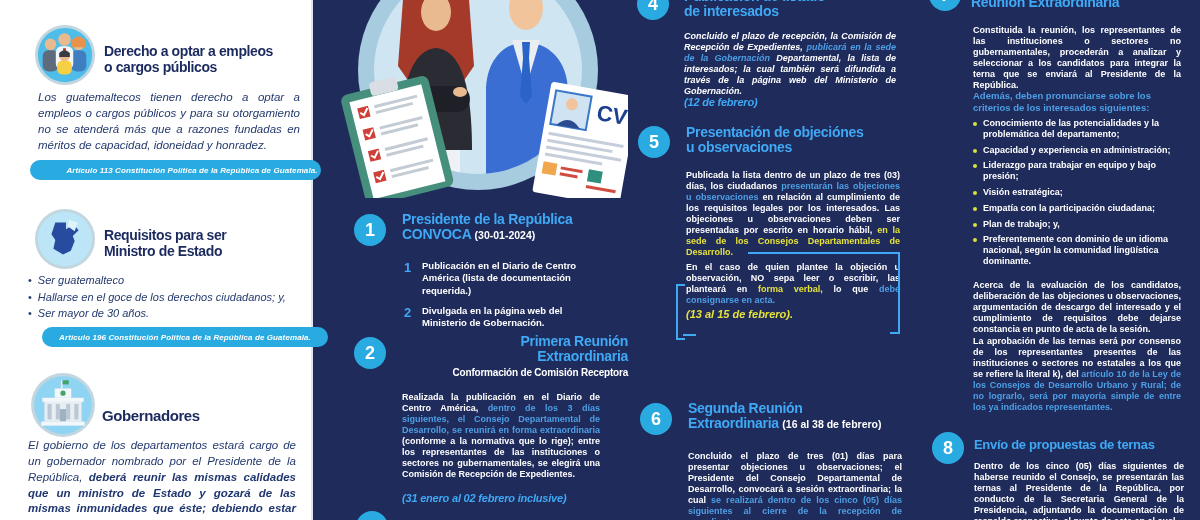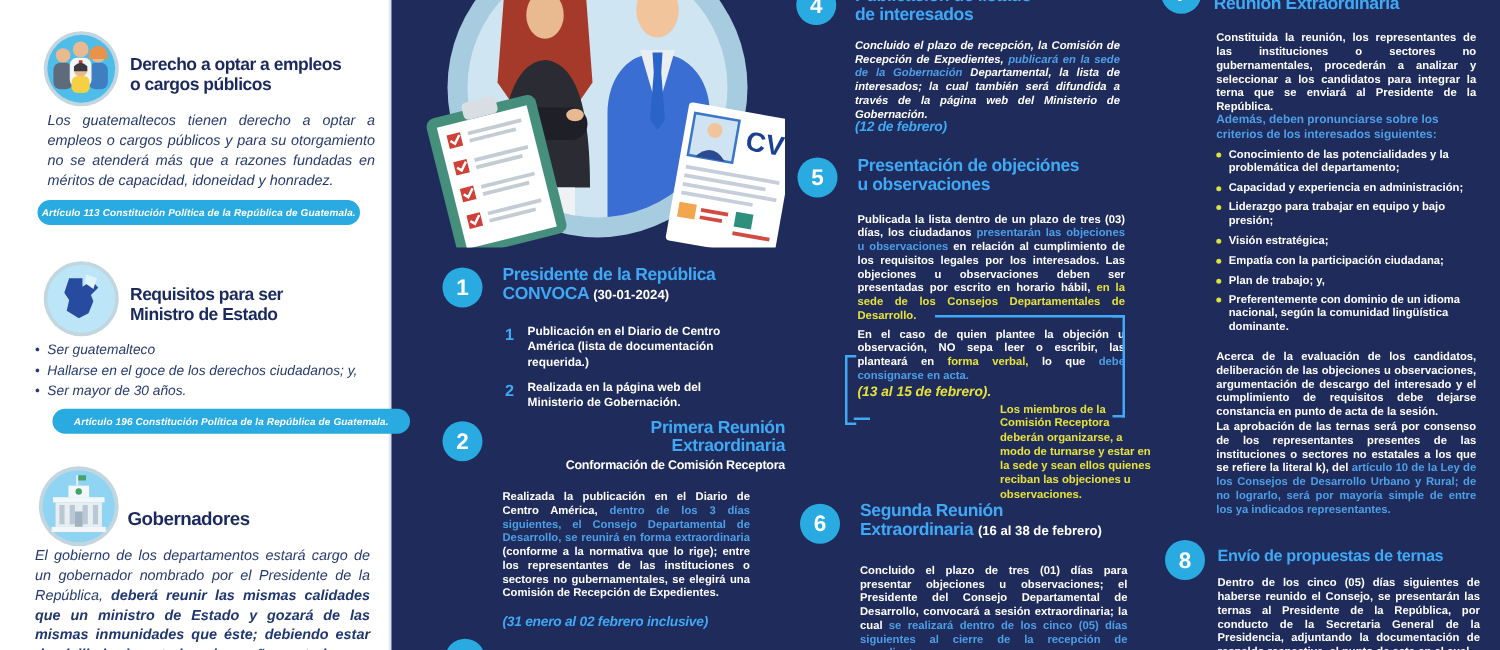--- a/index.html
+++ b/index.html
@@ -68,21 +68,21 @@
         <circle cx="31.5" cy="33" r="5.5" fill="#e9b98f"></circle>
           <path d="M26 30 q5.5 -6 11 0 l0 4 -11 0 z" fill="#3a3a42"></path>
           <rect x="24" y="38" width="15" height="14" rx="5" fill="#f5d043"></rect>
       </g>
     </svg>
     <div class="abs sb-title" style="left:104px;top:44px;width:206px;">
       <div>Derecho a optar a empleos</div>
       <div>o cargos públicos</div>
     </div>
     <div class="abs sb-body" style="left:38px;top:90px;width:262px;">Los guatemaltecos tienen derecho a optar a empleos o cargos públicos y para su otorgamiento no se atenderá más que a razones fundadas en méritos de capacidad, idoneidad y honradez.</div>
-    <div class="abs pill" style="left:30px;top:160px;width:258px;">Artículo 113 Constitución Política de la República de Guatemala.</div>
+    <div class="abs pill" style="left:30px;top:160px;width:258px;padding-left:33px;">Artículo 113 Constitución Política de la República de Guatemala.</div>
 
     <svg class="abs" style="left:34px;top:208px;" width="62" height="62" viewBox="0 0 64 64">
       <circle cx="32" cy="32" r="31" fill="#c2d6e0"></circle>
         <circle cx="32" cy="32" r="28" fill="#bce6f7"></circle>
       <path d="M22 15 h11 v7 l8 -5 5 6 -6 6 2 5 -4 10 -8 4 -10 -6 2 -9 -4 -6 z" fill="#274b9f"></path>
       <path d="M36 12 l9 3 -3 9 -7 -5 z" fill="#dff3fc"></path>
     </svg>
     <div class="abs sb-title" style="left:104px;top:228px;width:206px;">
       <div>Requisitos para ser</div>
       <div>Ministro de Estado</div>
@@ -198,21 +198,21 @@
     <div>Presidente de la República</div>
     <div><span>CONVOCA</span> <span class="inline-date">(30-01-2024)</span></div>
   </div>
   <div class="abs" style="left:404px;top:260px;width:194px;">
     <div class="sub-item">
       <span class="sn">1</span>
       <span class="st">Publicación en el Diario de Centro América (lista de documentación requerida.)</span>
     </div>
     <div class="sub-item">
       <span class="sn">2</span>
-      <span class="st">Realizada en la página web del Ministerio de Gobernación.</span>
+      <span class="st">Divulgada en la página web del Ministerio de Gobernación.</span>
     </div>
   </div>
 
   <div class="abs ncircle" style="left:354px;top:337px;">2</div>
   <div class="abs" style="left:402px;top:334px;width:226px;text-align:right;">
     <div class="stitle">Primera Reunión</div>
     <div class="stitle">Extraordinaria</div>
     <div class="subtitle">Conformación de Comisión Receptora</div>
   </div>
   <div class="abs para" style="left:402px;top:392px;width:198px;">
@@ -243,21 +243,20 @@
   <div class="abs para" style="left:686px;top:262px;width:214px;">
     <span>En el caso de quien plantee la objeción u observación, NO sepa leer o escribir, las planteará en </span><span class="sy">forma verbal, </span><span>lo que </span><span class="sb2">debe consignarse en acta.</span>
   </div>
   <div class="abs date-yellow" style="left:686px;top:308px;">(13 al 15 de febrero).</div>
 
   <div class="abs hline" style="left:748px;top:252px;width:150px;"></div>
   <div class="abs bracket-r" style="left:890px;top:252px;width:8px;height:78px;"></div>
   <div class="abs bracket-l" style="left:676px;top:284px;width:7px;height:52px;"></div>
   <div class="abs hline" style="left:683px;top:334px;width:13px;"></div>
 
-  <div class="abs ynote" style="left:800px;top:322px;width:122px;">Los miembros de la Comisión Receptora deberán organizarse, a modo de turnarse y estar en la sede y sean ellos quienes reciban las objeciones u observaciones.</div>
 
   <div class="abs ncircle" style="left:640px;top:403px;">6</div>
   <div class="abs stitle" style="left:688px;top:401px;width:236px;">
     <div>Segunda Reunión</div>
     <div><span>Extraordinaria </span><span class="inline-date">(16 al 38 de febrero)</span></div>
   </div>
   <div class="abs para" style="left:688px;top:451px;width:214px;">
     <span>Concluido el plazo de tres (01) días para presentar objeciones u observaciones; el Presidente del Consejo Departamental de Desarrollo, convocará a sesión extraordinaria; la cual </span><span class="sb2">se realizará dentro de los cinco (05) días siguientes al cierre de la recepción de expedientes.</span>
   </div>
 

